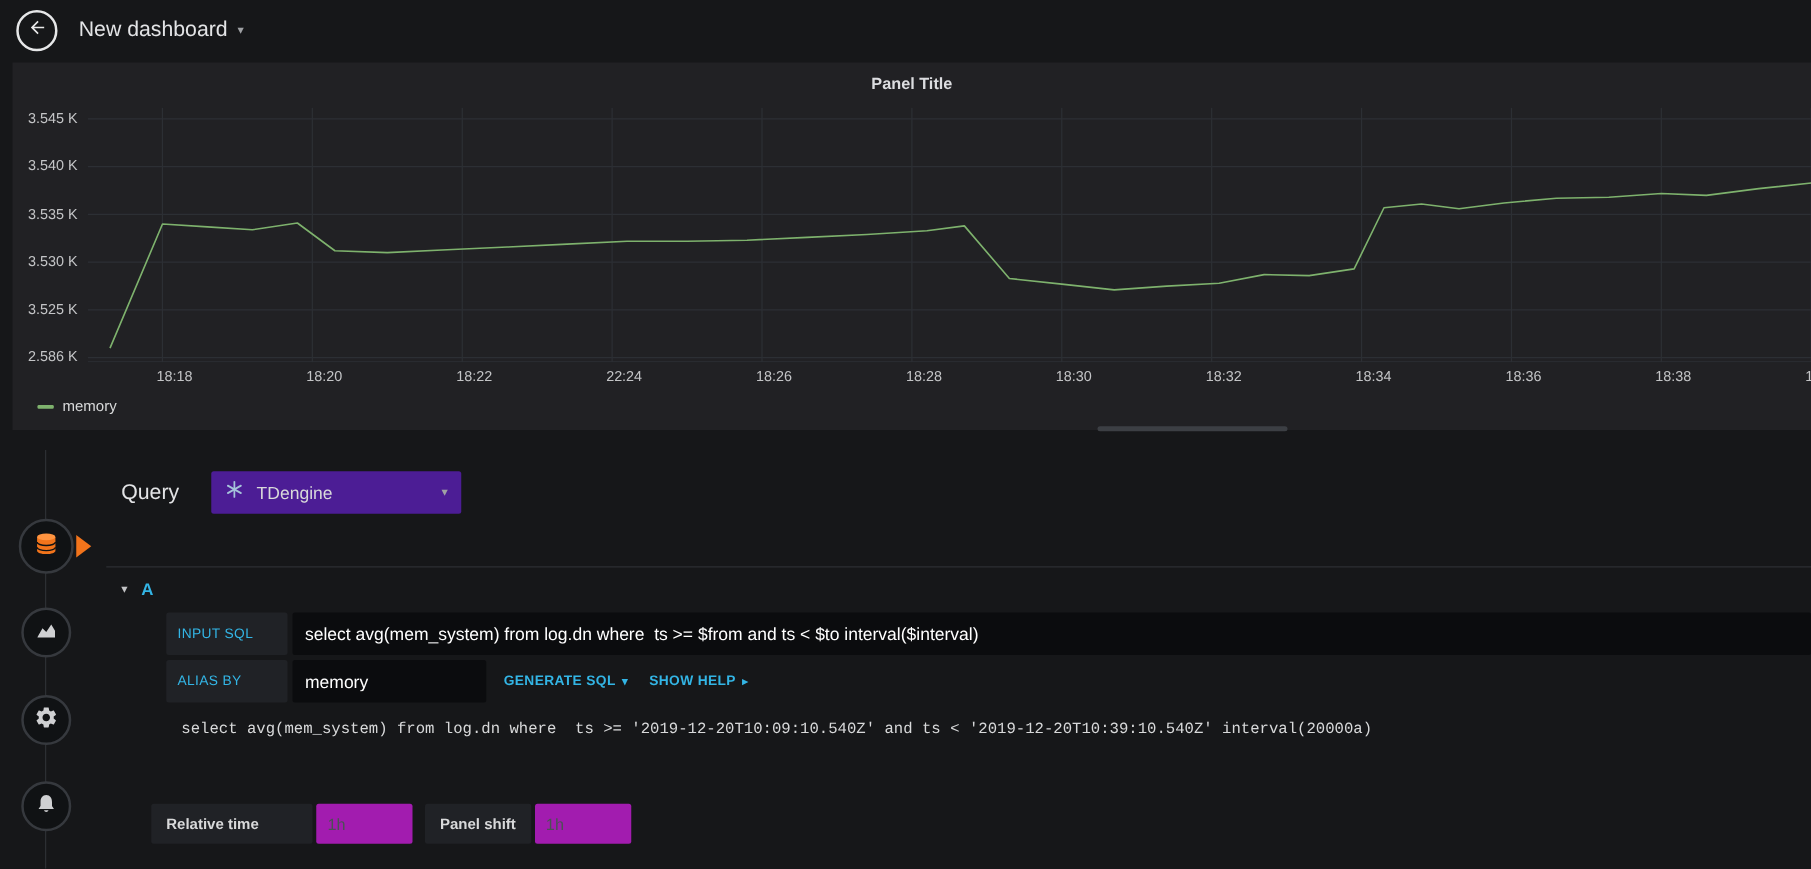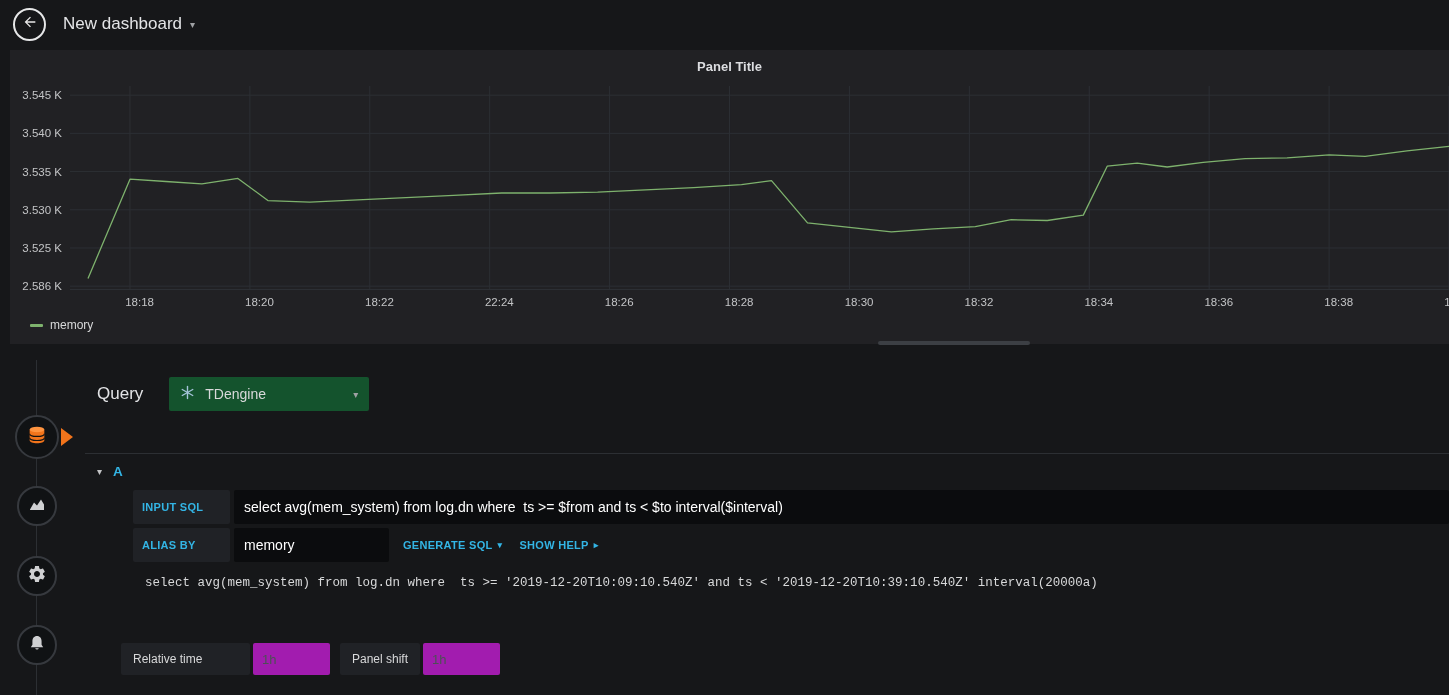--- a/index.html
+++ b/index.html
@@ -29,42 +29,42 @@
   .tab{position:absolute;border-radius:50%;background:#101214;border:2px solid #36393e;display:flex;align-items:center;justify-content:center;cursor:pointer}
   .tab-queries{left:15px;top:415px;width:44px;height:44px}
   .tab-viz{left:17px;top:486px;width:40px;height:40px}
   .tab-general{left:17px;top:556px;width:40px;height:40px}
   .tab-alert{left:17px;top:625px;width:40px;height:40px}
   .tab-arrow{position:absolute;left:61px;top:428px;width:0;height:0;border-top:9px solid transparent;border-bottom:9px solid transparent;border-left:12px solid #f2741b}
 
   
   .query-header{position:absolute;left:97px;top:377px;height:34px;display:flex;align-items:center}
   .query-title{font-size:17px;font-weight:500;color:#e3e4e6}
-  .ds-picker{margin-left:26px;width:200px;height:34px;background:#14532d;border-radius:2px;display:flex;align-items:center;padding:0 11px;cursor:pointer}
+  .ds-picker{margin-left:26px;width:200px;height:34px;background:#4c1d95;border-radius:2px;display:flex;align-items:center;padding:0 11px;cursor:pointer}
   .ds-name{margin-left:10px;font-size:14px;color:#d8d9da;flex:1}
   .ds-caret{font-size:10px;color:#9fa1a4}
 
   
   .query-block{position:absolute;left:85px;top:453px;right:0;border-top:1px solid #2c2f33}
   .row-a-header{height:30px;display:flex;align-items:center;padding-left:12px;cursor:pointer;margin-top:2px}
   .row-a-caret{font-size:10px;color:#c3c4c6;margin-right:11px}
   .ref-letter{color:#33b5e5;font-weight:700;font-size:13.5px}
   .sql-rows{padding-left:48px;margin-top:4px}
   .frow{display:flex;align-items:center;margin-bottom:4px}
-  .flabel{width:97px;min-width:97px;height:34px;background:#202226;color:#33b5e5;font-size:11px;font-weight:700;display:flex;align-items:center;padding-left:9px;border-radius:2px;letter-spacing:.3px}
+  .flabel{width:97px;min-width:97px;height:34px;background:#202226;color:#33b5e5;font-size:11px;font-weight:400;display:flex;align-items:center;padding-left:9px;border-radius:2px;letter-spacing:.3px}
   input.sql-input{flex:1;height:34px;background:#0b0c0e;border:none;outline:none;color:#fff;font-size:14px;padding:0 10px;margin-left:4px;border-radius:2px;font-family:"Liberation Sans",sans-serif}
   input.alias-input{flex:0 0 155px;width:155px}
   .inline-btn{display:flex;align-items:center;margin-left:14px;color:#33b5e5;font-size:11px;font-weight:700;cursor:pointer;letter-spacing:.3px;white-space:nowrap}
   .inline-btn .c{margin-left:5px;font-size:9px}
   .show-help{margin-left:17px}
   .sql-preview{margin:14px 0 18px 60px;font-family:"Liberation Mono","DejaVu Sans Mono",monospace;font-size:12.5px;color:#d8d9da;white-space:pre}
 
   
   .options-row{position:absolute;left:121px;top:643px;display:flex;align-items:center}
-  .opt-label{height:32px;background:#202226;display:flex;align-items:center;padding:0 12px;font-size:12px;font-weight:400;color:#d8d9da;border-radius:2px;white-space:nowrap}
+  .opt-label{height:32px;background:#202226;display:flex;align-items:center;padding:0 12px;font-size:12px;font-weight:700;color:#d8d9da;border-radius:2px;white-space:nowrap}
   .w-relative{min-width:129px}
   .w-shift{margin-left:10px;min-width:70px}
   input.opt-input{width:77px;height:32px;background:#a21caf;border:none;outline:none;color:#d8d9da;font-size:13px;padding:0 9px;margin-left:3px;border-radius:2px;font-family:"Liberation Sans",sans-serif}
   input::placeholder{color:#4c5055}
 </style>
 </head>
 <body>
 
 <div class="screen">
 

